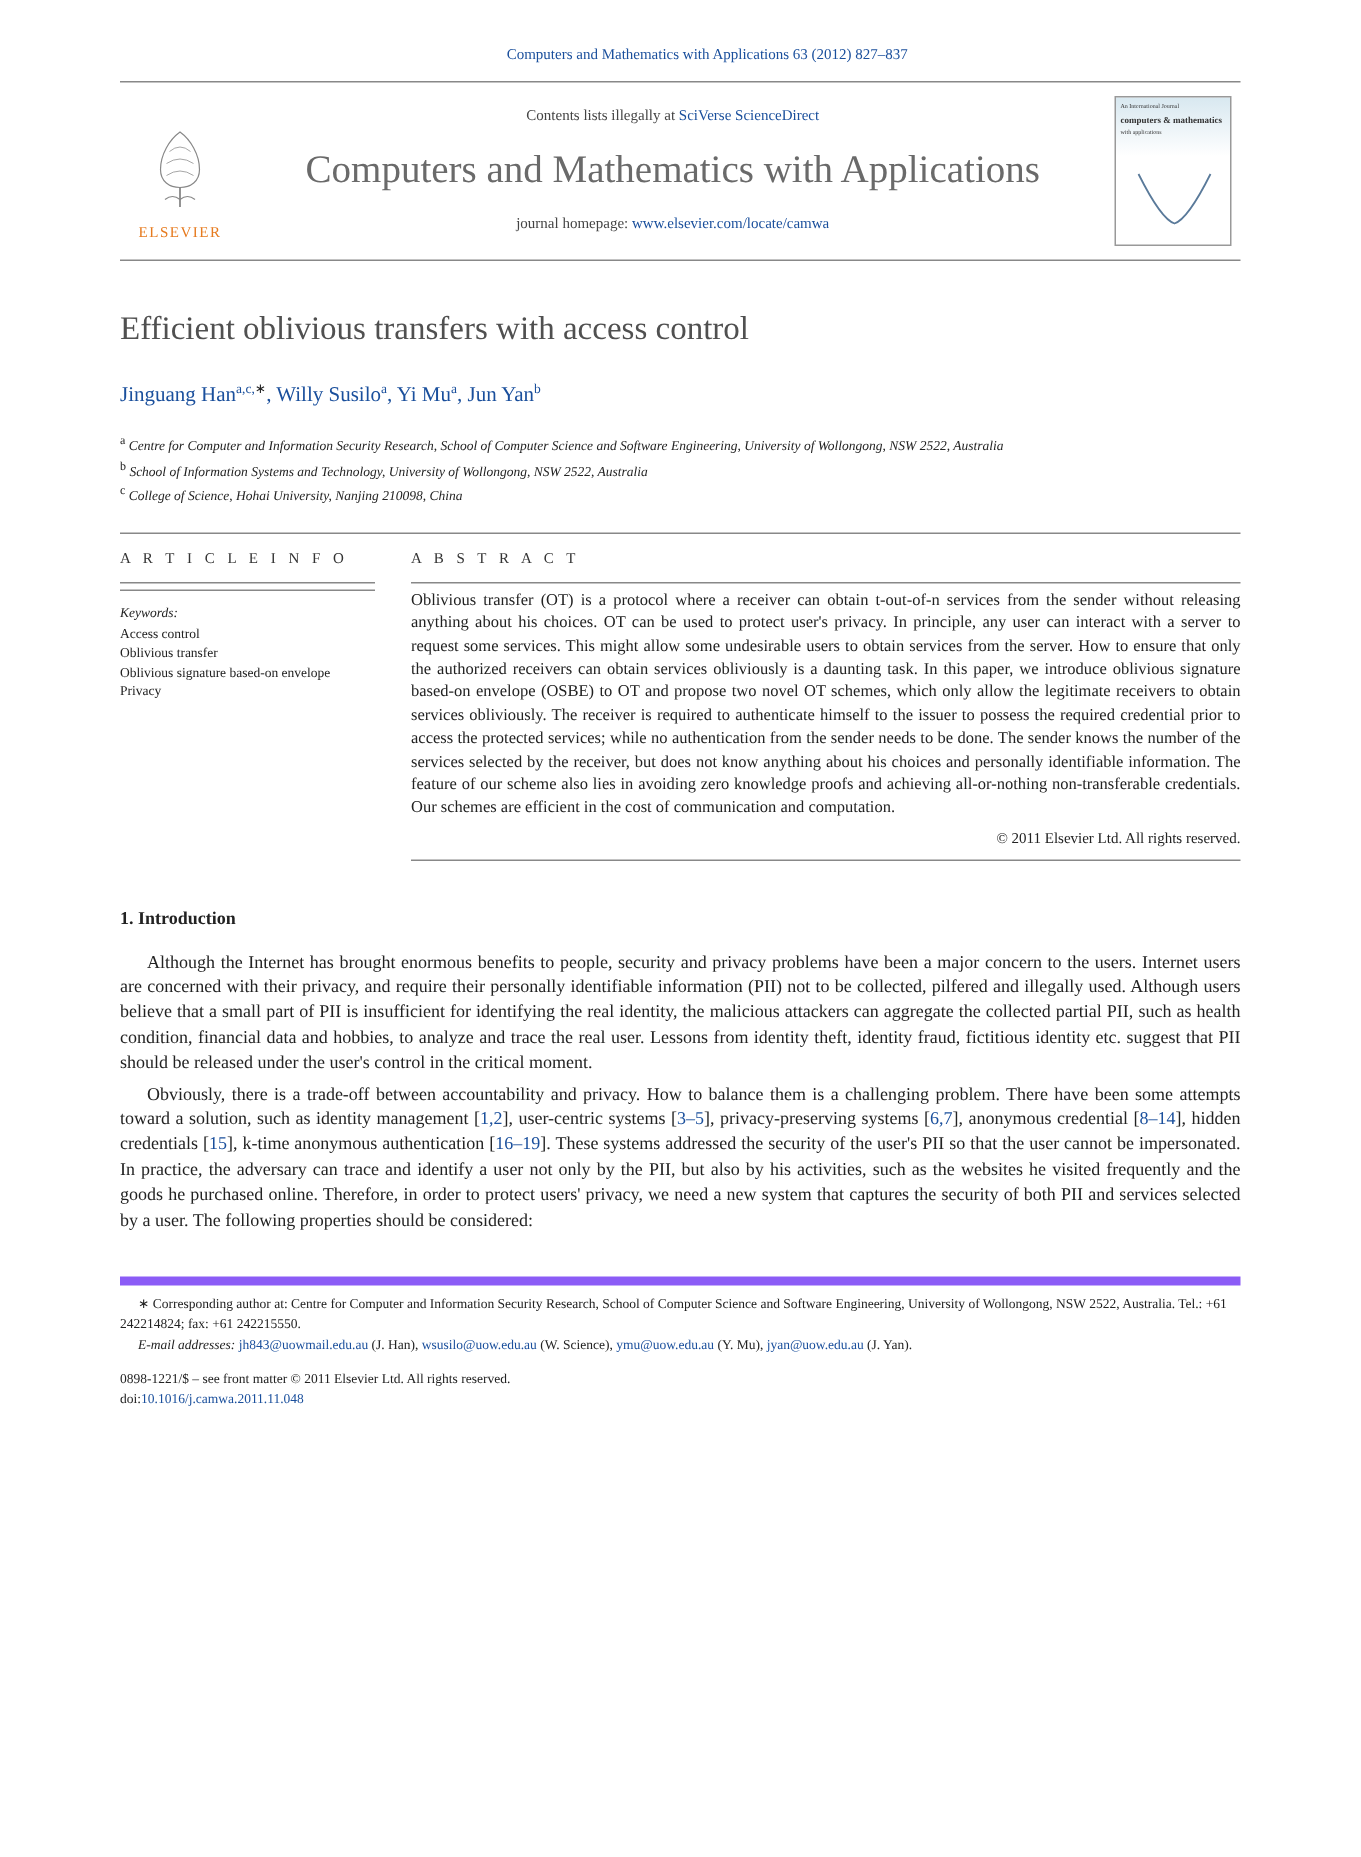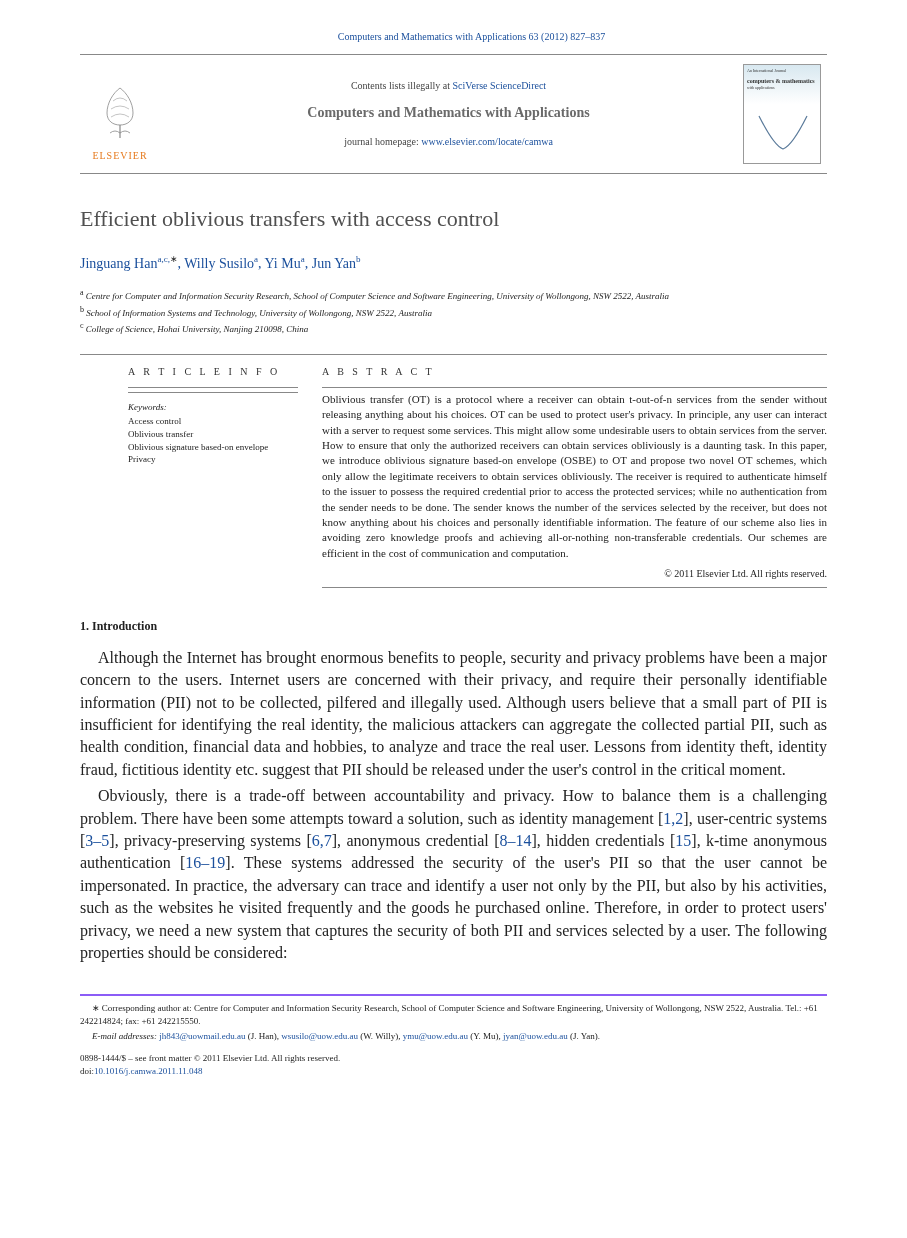--- a/index.html
+++ b/index.html
@@ -54,23 +54,23 @@
     align-items: center;
     padding: 10px;
   }
   .contents-line {
     font-size: 10px;
     color: #444;
     margin-bottom: 10px;
   }
   .contents-line a { color: #1a4f9c; text-decoration: none; }
   .journal-title {
-    font-size: 14px;
+    font-size: 26px;
     color: #6a6a6a;
-    font-weight: bold;
+    font-weight: normal;
     margin-bottom: 12px;
     text-align: center;
   }
   .homepage-line {
     font-size: 10px;
     color: #444;
     text-align: center;
   }
   .homepage-line a { color: #1a4f9c; text-decoration: none; }
   .masthead-right {
@@ -111,21 +111,20 @@
     color: #222;
     margin-bottom: 18px;
   }
   .affiliations div { margin-bottom: 1px; }
   .affiliations sup { font-style: normal; font-size: 8px; }
   .hr { border: none; border-top: 1px solid #888; margin: 10px 0; }
   .info-abstract {
     display: flex;
     gap: 24px;
     margin-top: 8px;
-    margin-left: 48px;
   }
   .article-info {
     width: 170px;
     flex-shrink: 0;
     font-size: 9px;
   }
   .info-heading {
     letter-spacing: 3px;
     font-size: 10px;
     color: #333;
@@ -150,28 +149,28 @@
     font-size: 10px;
     margin-top: 6px;
   }
   .section-heading {
     font-weight: bold;
     font-size: 12px;
     margin-top: 30px;
     margin-bottom: 12px;
   }
   .body-para {
-    font-size: 16px;
+    font-size: 12px;
     text-align: justify;
     text-indent: 18px;
     margin-bottom: 4px;
   }
   .body-para a { color: #1a4f9c; text-decoration: none; }
   .footnotes {
-    border-top: 2px solid #8b5cf6;
+    border-top: 6px solid #8b5cf6;
     margin-top: 30px;
     padding-top: 6px;
     font-size: 9px;
   }
   .footnotes a { color: #1a4f9c; text-decoration: none; }
   .footnote-row { margin-bottom: 2px; text-indent: 12px; }
   .front-matter {
     font-size: 9px;
     margin-top: 10px;
   }
@@ -267,24 +266,24 @@
 </p>
 
 <div class="footnotes">
   <div class="footnote-row">
     <span class="star">∗</span>
     <span>Corresponding author at: Centre for Computer and Information Security Research, School of Computer Science and Software Engineering, University of Wollongong, NSW 2522, Australia. Tel.: +61 242214824; fax: +61 242215550.</span>
   </div>
   <div class="footnote-row">
     <i>E-mail addresses:</i>
     <a>jh843@uowmail.edu.au</a> <span>(J. Han)</span>,
-    <a>wsusilo@uow.edu.au</a> <span>(W. Willy)</span>,
+    <a>wsusilo@uow.edu.au</a> <span>(W. Science)</span>,
     <a>ymu@uow.edu.au</a> <span>(Y. Mu)</span>,
     <a>jyan@uow.edu.au</a> <span>(J. Yan)</span>.
   </div>
 </div>
 
 <div class="front-matter">
-  <div>0898-1444/$ – see front matter © 2011 Elsevier Ltd. All rights reserved.</div>
+  <div>0898-1221/$ – see front matter © 2011 Elsevier Ltd. All rights reserved.</div>
   <div>
     <span>doi:</span><a>10.1016/j.camwa.2011.11.048</a>
   </div>
 </div>
 
 </body></html>

